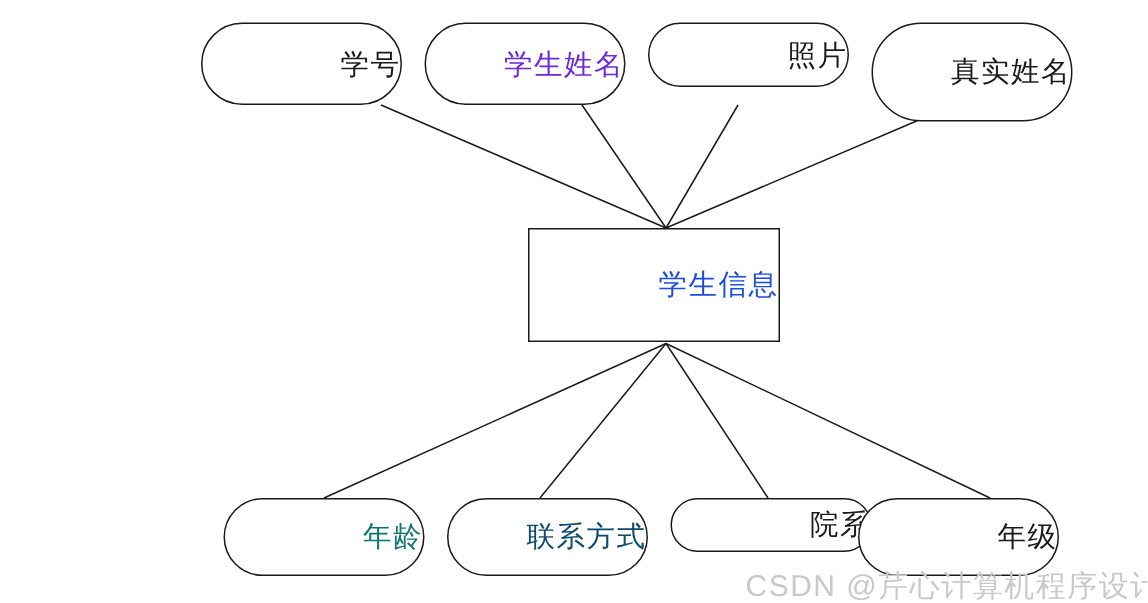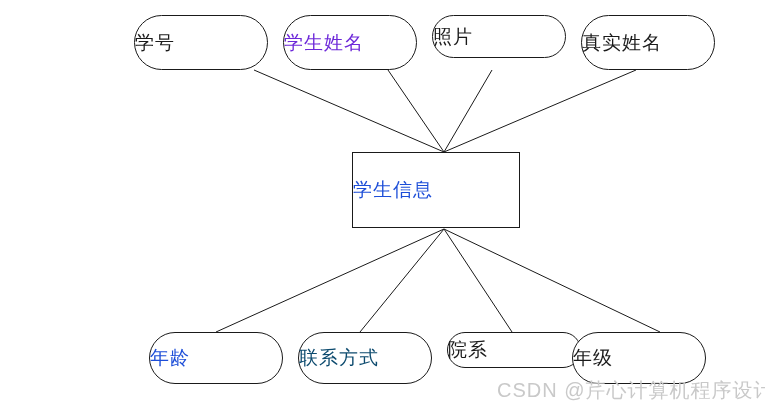--- a/index.html
+++ b/index.html
@@ -22,21 +22,21 @@
     left: 0;
     top: 0;
     width: 765px;
     height: 402px;
   }
   .node {
     position: absolute;
     box-sizing: border-box;
     display: flex;
     align-items: center;
-    justify-content: flex-start;
+    justify-content: flex-end;
     background: #ffffff;
     border: 1px solid #1a1a1a;
     color: #1a1a1a;
     font-size: 19px;
     letter-spacing: 1px;
     white-space: nowrap;
   }
   .attr {
     border-radius: 999px;
   }
@@ -75,27 +75,27 @@
   <div id="nodes">
       <div class="node attr" style="left: 134px; top: 15px; width: 134px; height: 55px; border-color: rgb(26, 26, 26); color: rgb(26, 26, 26);">
         <span class="node-label">学号</span>
       </div>
       <div class="node attr" style="left: 283px; top: 15px; width: 134px; height: 55px; border-color: rgb(26, 26, 26); color: #6d28d9;">
         <span class="node-label">学生姓名</span>
       </div>
       <div class="node attr" style="left: 432px; top: 15px; width: 134px; height: 43px; border-color: rgb(26, 26, 26); color: rgb(26, 26, 26);">
         <span class="node-label">照片</span>
       </div>
-      <div class="node attr" style="left: 581px; top: 15px; width: 134px; height: 55px; border-color: rgb(26, 26, 26); color: rgb(26, 26, 26); font-family: Liberation Serif, serif;">
+      <div class="node attr" style="left: 581px; top: 15px; width: 134px; height: 66px; border-color: rgb(26, 26, 26); color: rgb(26, 26, 26); font-family: Liberation Serif, serif;">
         <span class="node-label">真实姓名</span>
       </div>
       <div class="node entity" style="left: 352px; top: 152px; width: 168px; height: 76px; border-color: rgb(26, 26, 26); color: #1d4ed8;">
         <span class="node-label">学生信息</span>
       </div>
-      <div class="node attr" style="left: 149px; top: 332px; width: 134px; height: 52px; border-color: rgb(26, 26, 26); color: #1d4ed8;">
+      <div class="node attr" style="left: 149px; top: 332px; width: 134px; height: 52px; border-color: rgb(26, 26, 26); color: #0f766e;">
         <span class="node-label">年龄</span>
       </div>
       <div class="node attr" style="left: 298px; top: 332px; width: 134px; height: 52px; border-color: rgb(26, 26, 26); color: #0c4a6e;">
         <span class="node-label">联系方式</span>
       </div>
       <div class="node attr" style="left: 447px; top: 332px; width: 134px; height: 36px; border-color: rgb(26, 26, 26); color: rgb(26, 26, 26);">
         <span class="node-label">院系</span>
       </div>
       <div class="node attr" style="left: 572px; top: 332px; width: 134px; height: 52px; border-color: rgb(26, 26, 26); color: rgb(26, 26, 26);">
         <span class="node-label">年级</span>

